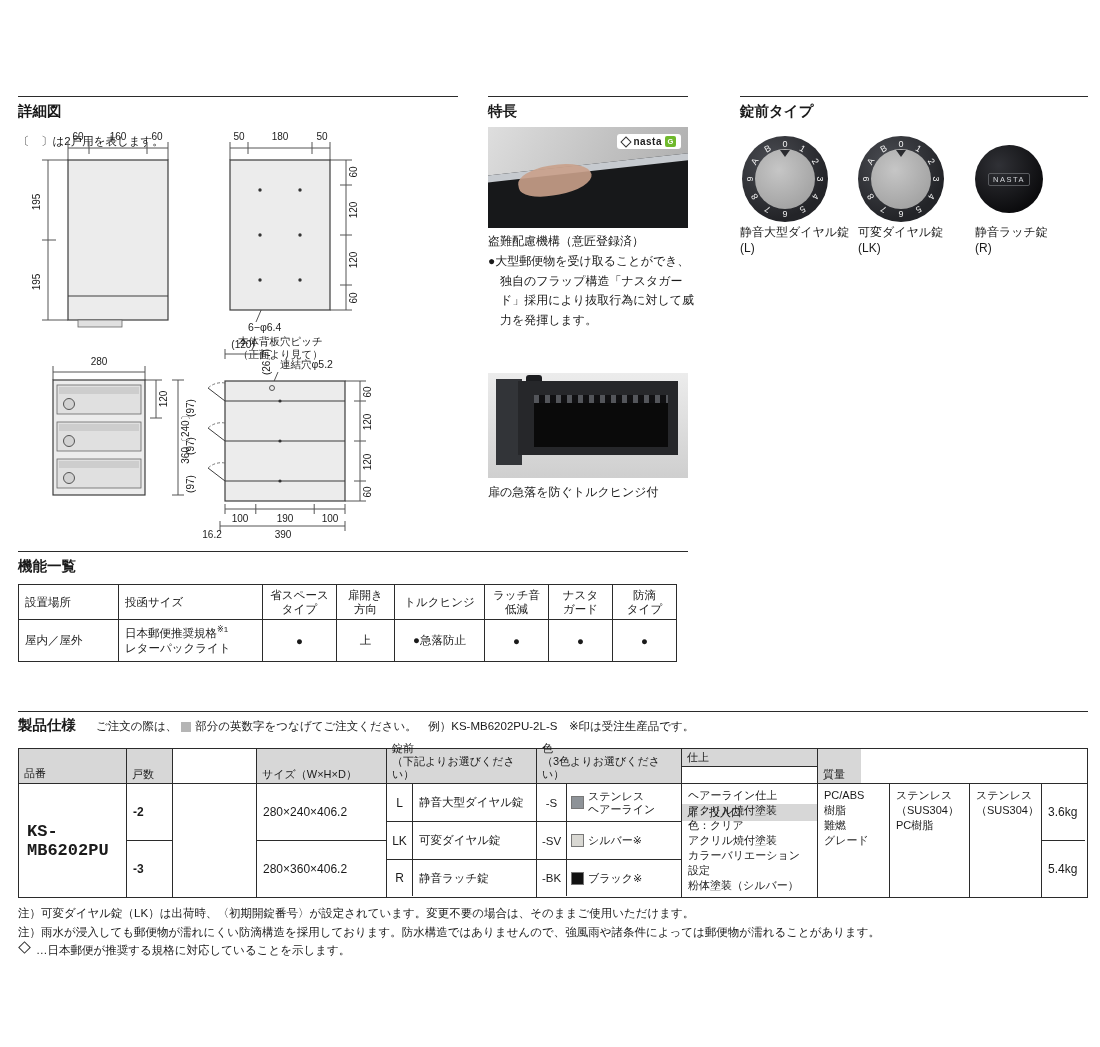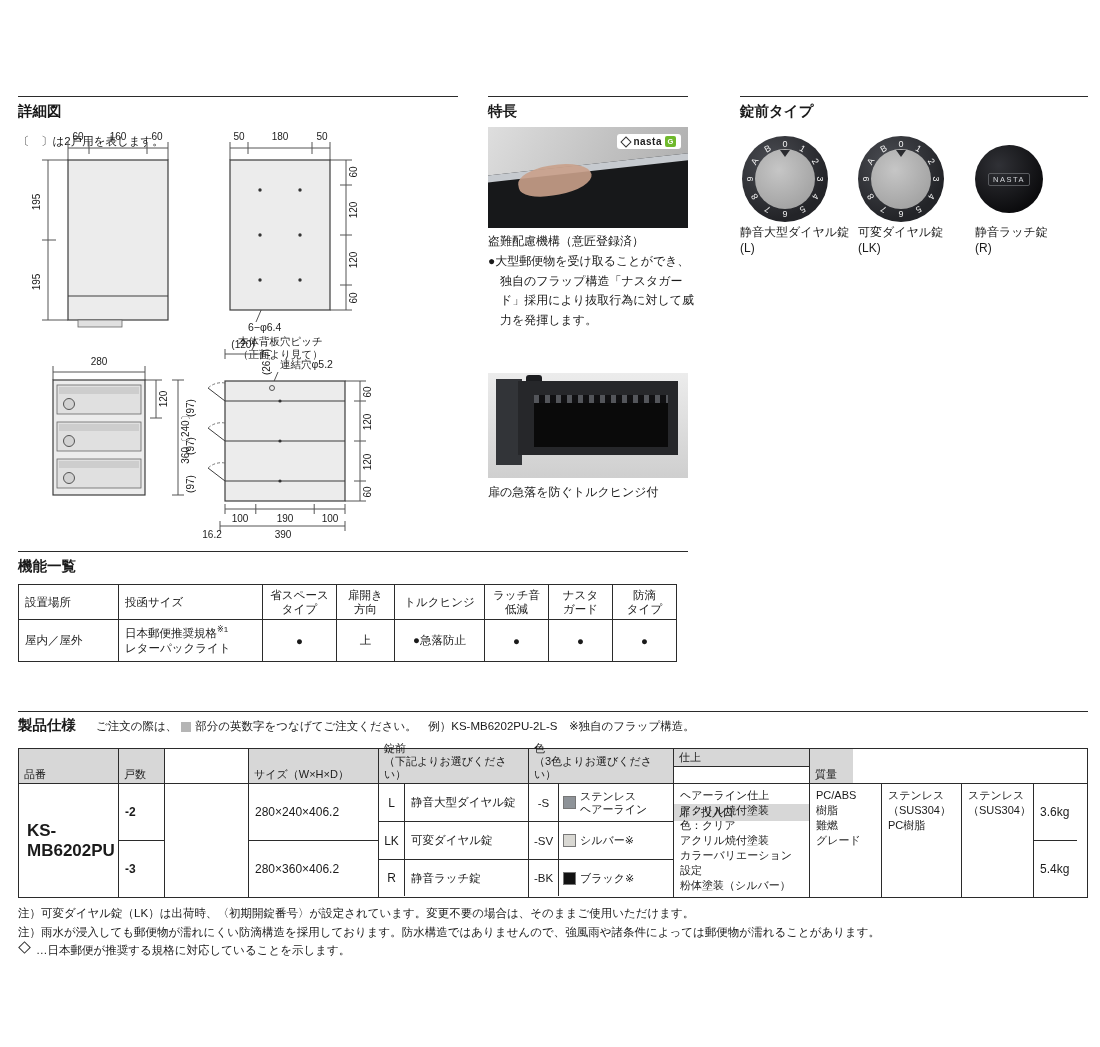--- a/index.html
+++ b/index.html
@@ -94,21 +94,21 @@
   .shc-split .half { flex:1; background:#d7d7d7; padding:1px 5px; display:flex; align-items:center; font-size:11px; }
   .shc-split .half:first-child { border-bottom:1px solid #2b2b2b; }
   .shc-mat { display:flex; flex-direction:column; }
   .mtop { height:17px; background:#d7d7d7; border-bottom:1px solid #2b2b2b; display:flex; align-items:center; padding:0 5px; font-size:11px; }
   .mrow { display:flex; flex:1; }
   .mrow > div { background:#d7d7d7; border-right:1px solid #2b2b2b; display:flex; align-items:center; padding:0 5px; font-size:11px; flex:none; }
   .mrow > div:last-child { border-right:none; }
   .spec-brow { display:flex; height:114px; border:1px solid #2b2b2b; border-top:none; }
   .spec-brow > div { border-right:1px solid #2b2b2b; flex:none; }
   .spec-brow > div:last-child { border-right:none; }
-  .w-model{width:100px;} .w-doors{width:46px;} .w-photo{width:84px;} .w-size{width:130px;}
+  .w-model{width:108px;font-family:Liberation Mono, monospace;} .w-doors{width:46px;} .w-photo{width:84px;} .w-size{width:130px;}
   .w-lock{width:150px;} .w-color{width:145px;} .w-finish{width:136px;}
   .w-matbody{width:72px;} .w-matdoor{width:80px;} .w-matslot{width:72px;} .w-weight{width:43px;}
   .model-cell { display:flex; align-items:center; padding-left:8px; }
   .model-text { font-size:17px; font-weight:bold; }
   .cell2 { display:flex; flex-direction:column; }
   .cell2 > div { height:57px; display:flex; align-items:center; padding:0 6px; font-size:12px; }
   .cell2 > div:first-child { border-bottom:1px solid #2b2b2b; }
   .doors-val { font-weight:bold; font-size:12.5px; }
   .cell3 { display:flex; flex-direction:column; }
   .cell3 > .r { height:38px; display:flex; border-bottom:1px solid #2b2b2b; }
@@ -402,21 +402,21 @@
         <td class="td-c dot">●</td>
       </tr>
     </tbody>
   </table>
 
   <div class="rule" style="left:18px;top:711px;width:1070px"></div>
   <h2 class="sec-title" style="left:18px;top:716px">製品仕様</h2>
   <div class="order-note" style="left:96px;top:719px">
     <span>ご注文の際は、</span>
     <span class="order-swatch"></span>
-    <span>部分の英数字をつなげてご注文ください。　例）KS-MB6202PU-2L-S　※独自のフラップ構造。</span>
+    <span>部分の英数字をつなげてご注文ください。　例）KS-MB6202PU-2L-S　※印は受注生産品です。</span>
   </div>
 
   <div class="spec-table" style="left:18px;top:748px">
 
     <div class="spec-hrow">
       <div class="shc w-model">品番</div>
       <div class="shc w-doors">戸数</div>
       <div class="shc-photo w-photo"></div>
       <div class="shc w-size">サイズ（W×H×D）</div>
       <div class="shc w-lock">

